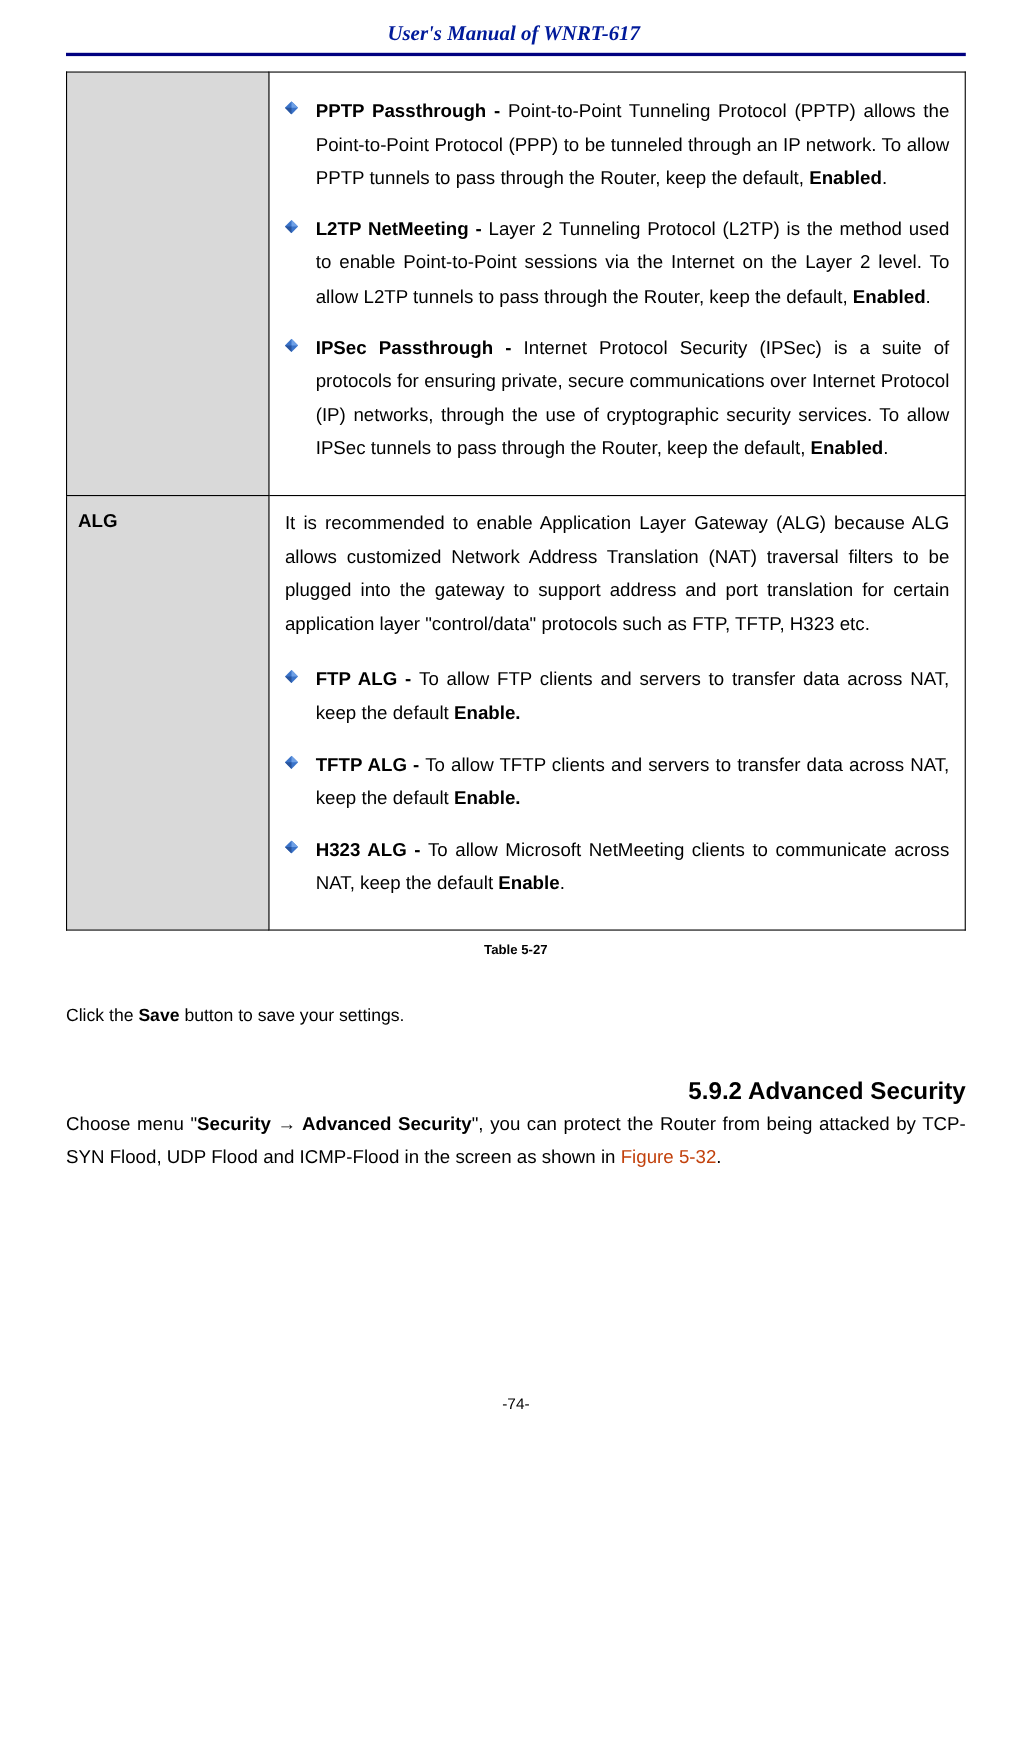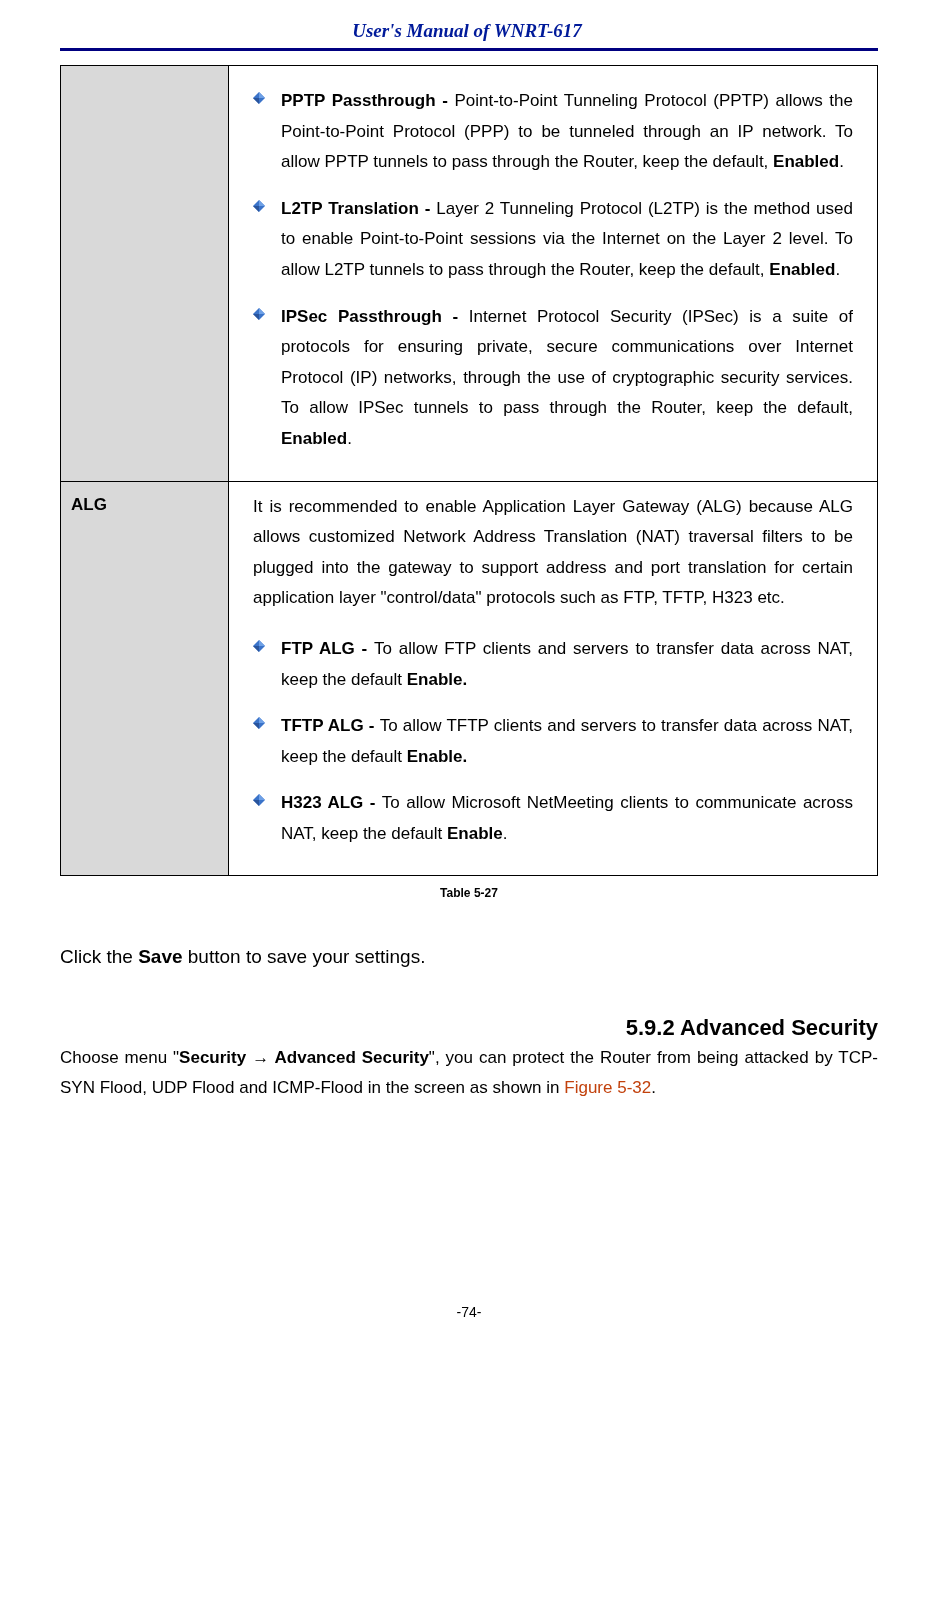--- a/index.html
+++ b/index.html
@@ -31,25 +31,25 @@
       font-size: 17px;
       line-height: 1.8;
     }
     table.feature-table td {
       border: 1px solid #000;
       vertical-align: top;
     }
     table.feature-table td.label-cell {
       background: #d9d9d9;
       font-weight: bold;
-      width: 168px;
+      width: 184px;
       padding: 8px 10px;
     }
     table.feature-table td.content-cell {
-      padding: 10px 24px;
+      padding: 10px 14px;
       text-align: justify;
     }
     .bullet-item {
       display: flex;
       align-items: flex-start;
       margin: 10px 0 16px 0;
     }
     .bullet-icon {
       flex: 0 0 auto;
       width: 12px;
@@ -62,21 +62,21 @@
     .bullet-text { flex: 1 1 auto; text-align: justify; }
     .intro-para { margin-bottom: 20px; text-align: justify; }
     .table-caption {
       text-align: center;
       font-weight: bold;
       font-size: 12px;
       margin-top: 10px;
       margin-bottom: 40px;
     }
     .body-text {
-      font-size: 19px;
+      font-size: 16px;
       line-height: 1.8;
       margin-bottom: 40px;
     }
     .section-heading {
       font-size: 22px;
       font-weight: bold;
       margin-bottom: 2px;
       text-align: right;
     }
     .nav-text {
@@ -119,21 +119,21 @@
 
       <div class="bullet-item">
         <span class="bullet-icon">
           <svg viewBox="0 0 12 12">
                 <polygon points="6,0 12,6 6,12 0,6" fill="#3a73c9"></polygon>
                 <polygon points="6,0 12,6 6,6" fill="#6ea0e6"></polygon>
                 <polygon points="0,6 6,6 6,12" fill="#29549c"></polygon>
               </svg>
         </span>
         <span class="bullet-text">
-          <b>L2TP Translation - </b><span>Layer 2 Tunneling Protocol (L2TP) is the method used to enable Point-to-Point sessions via the Internet on the Layer 2 level. To allow L2TP tunnels to pass through the Router, keep the default, </span><b>Enabled</b><span>.</span>
+          <b>L2TP NetMeeting - </b><span>Layer 2 Tunneling Protocol (L2TP) is the method used to enable Point-to-Point sessions via the Internet on the Layer 2 level. To allow L2TP tunnels to pass through the Router, keep the default, </span><b>Enabled</b><span>.</span>
         </span>
       </div>
 
       <div class="bullet-item">
         <span class="bullet-icon">
           <svg viewBox="0 0 12 12">
                 <polygon points="6,0 12,6 6,12 0,6" fill="#3a73c9"></polygon>
                 <polygon points="6,0 12,6 6,6" fill="#6ea0e6"></polygon>
                 <polygon points="0,6 6,6 6,12" fill="#29549c"></polygon>
               </svg>

